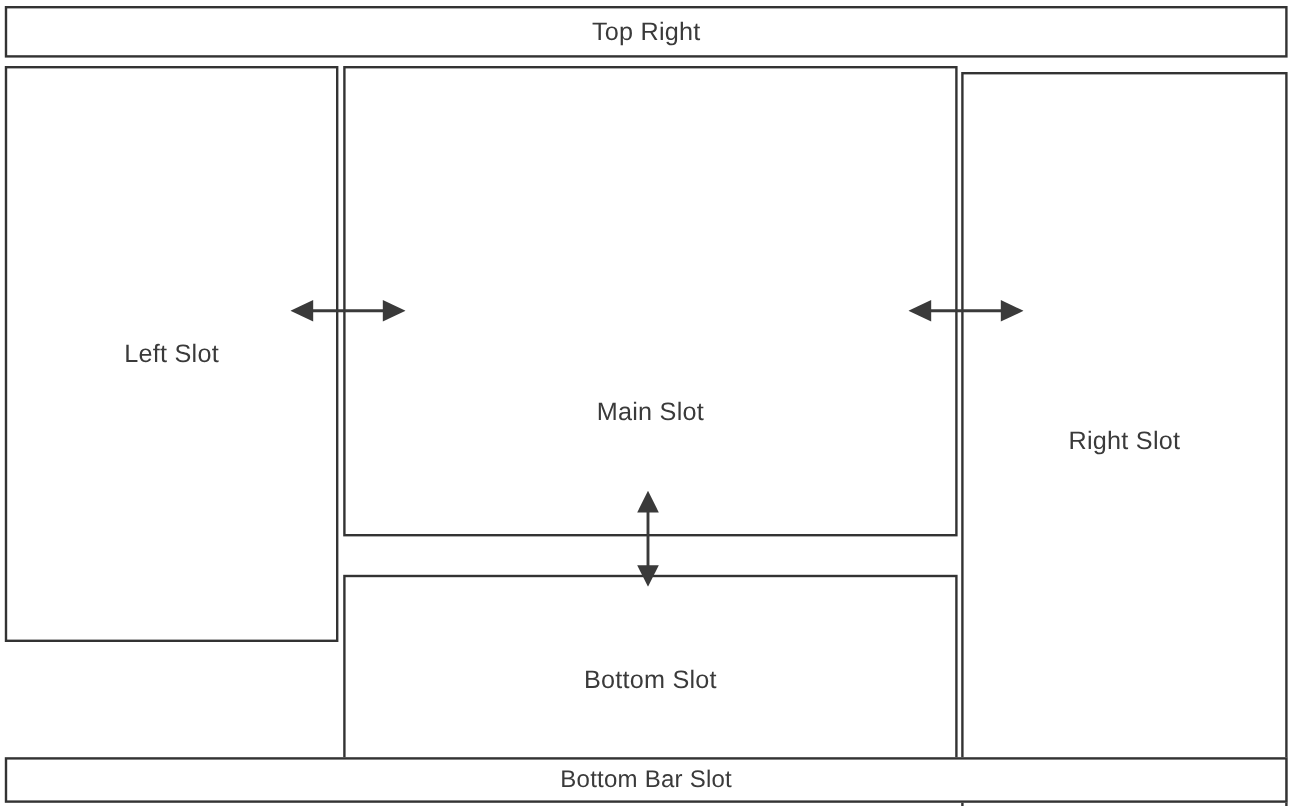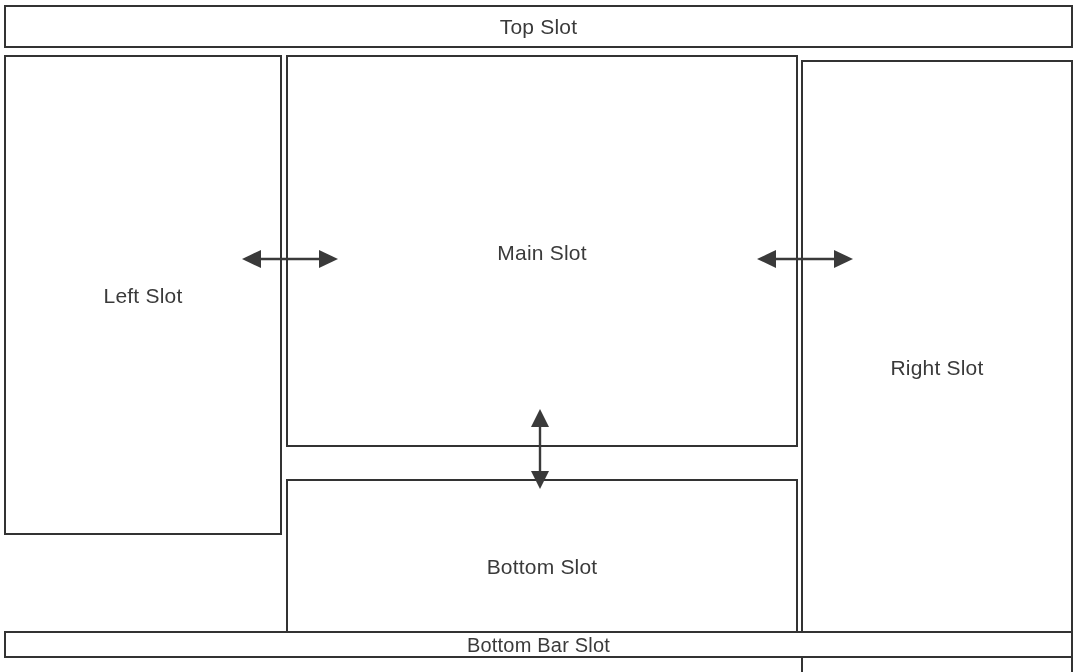--- a/index.html
+++ b/index.html
@@ -42,58 +42,58 @@
     align-items: center;
   }
   #slot-left {
     left: 4px;  top: 55px;
     width: 278px; height: 480px;
     align-items: center;
   }
   #slot-main {
     left: 286px; top: 55px;
     width: 512px; height: 392px;
-    align-items: flex-start;
+    align-items: center;
   }
   #slot-main .slot-label { margin-top: 185px; }
   #slot-right {
     left: 801px; top: 60px;
     width: 272px; height: 614px;
     align-items: center;
   }
   #slot-bottom {
     left: 286px; top: 479px;
     width: 512px; height: 172px;
     align-items: flex-start;
   }
   #slot-bottom .slot-label { margin-top: 75px; }
   #slot-bottombar {
     left: 4px;  top: 631px;
-    width: 1069px; height: 27px;
+    width: 1069px; height: 38px;
     align-items: center;
   }
   #slot-bottombar .slot-label { font-size: 20px; }
 
   
   .resize-arrow {
     position: absolute;
     pointer-events: none;
   }
   #resize-handle-left  { left: 242px; top: 240px; width: 96px; height: 38px; }
   #resize-handle-right { left: 757px; top: 240px; width: 96px; height: 38px; }
   #resize-handle-bottom{ left: 521px; top: 409px; width: 38px; height: 80px; }
   .resize-arrow svg { display: block; width: 100%; height: 100%; }
 </style>
 </head>
 <body>
 
 <div id="canvas">
 
   <div class="slot" id="slot-top">
-    <span class="slot-label">Top Slot</span>
+    <span class="slot-label">Top Right</span>
   </div>
 
   <div class="slot" id="slot-left">
     <span class="slot-label">Left Slot</span>
   </div>
 
   <div class="slot" id="slot-main">
     <span class="slot-label">Main Slot</span>
   </div>
 

